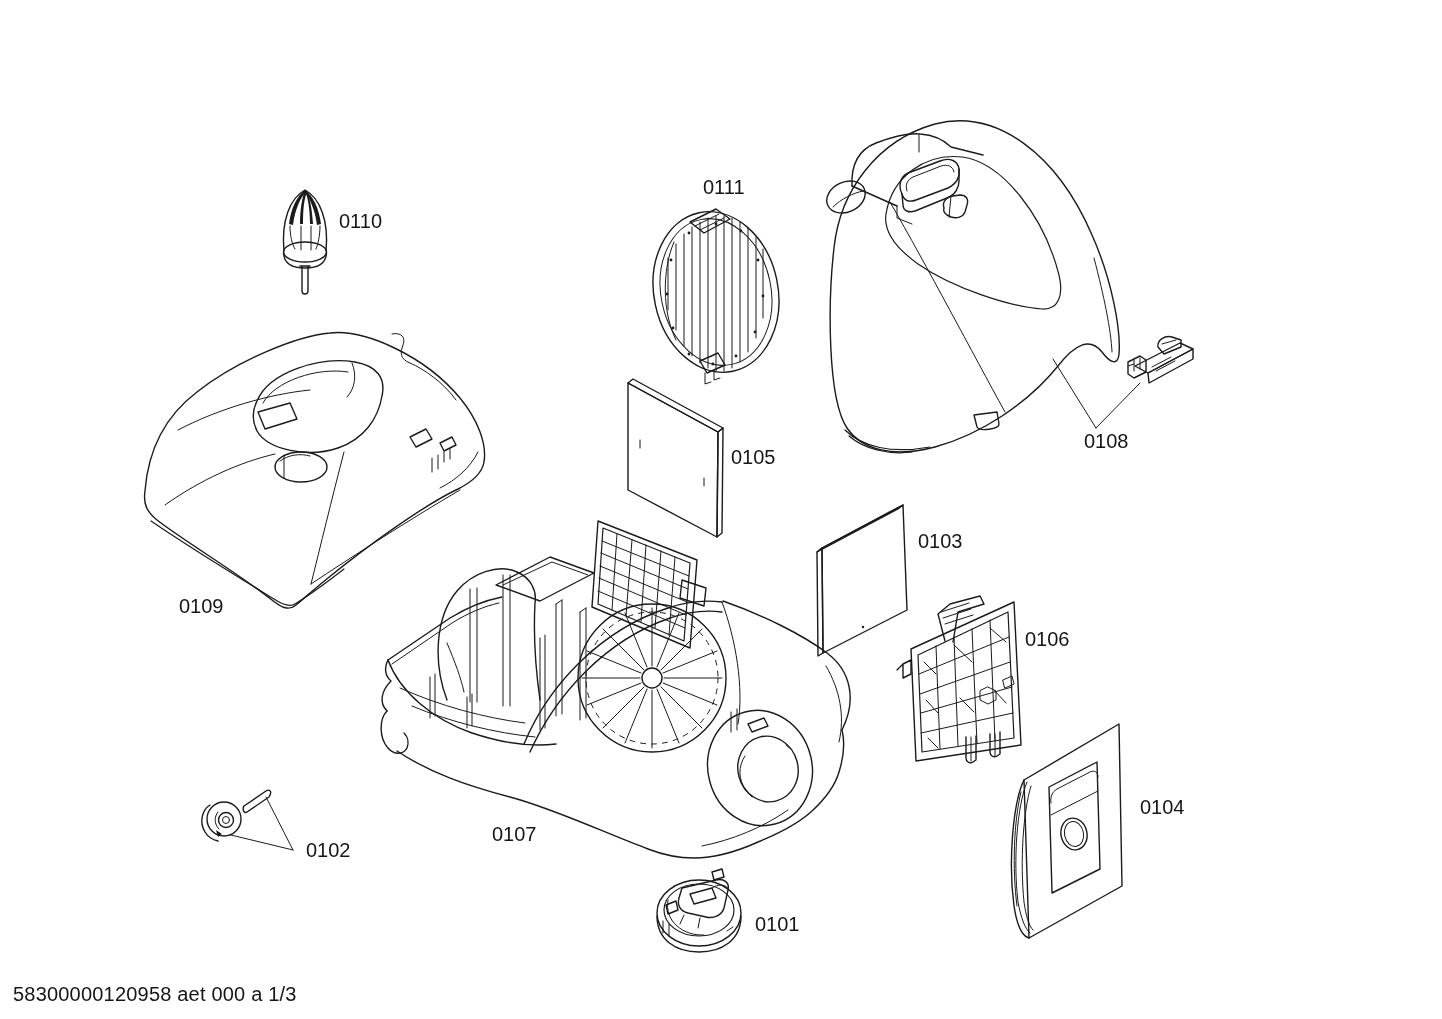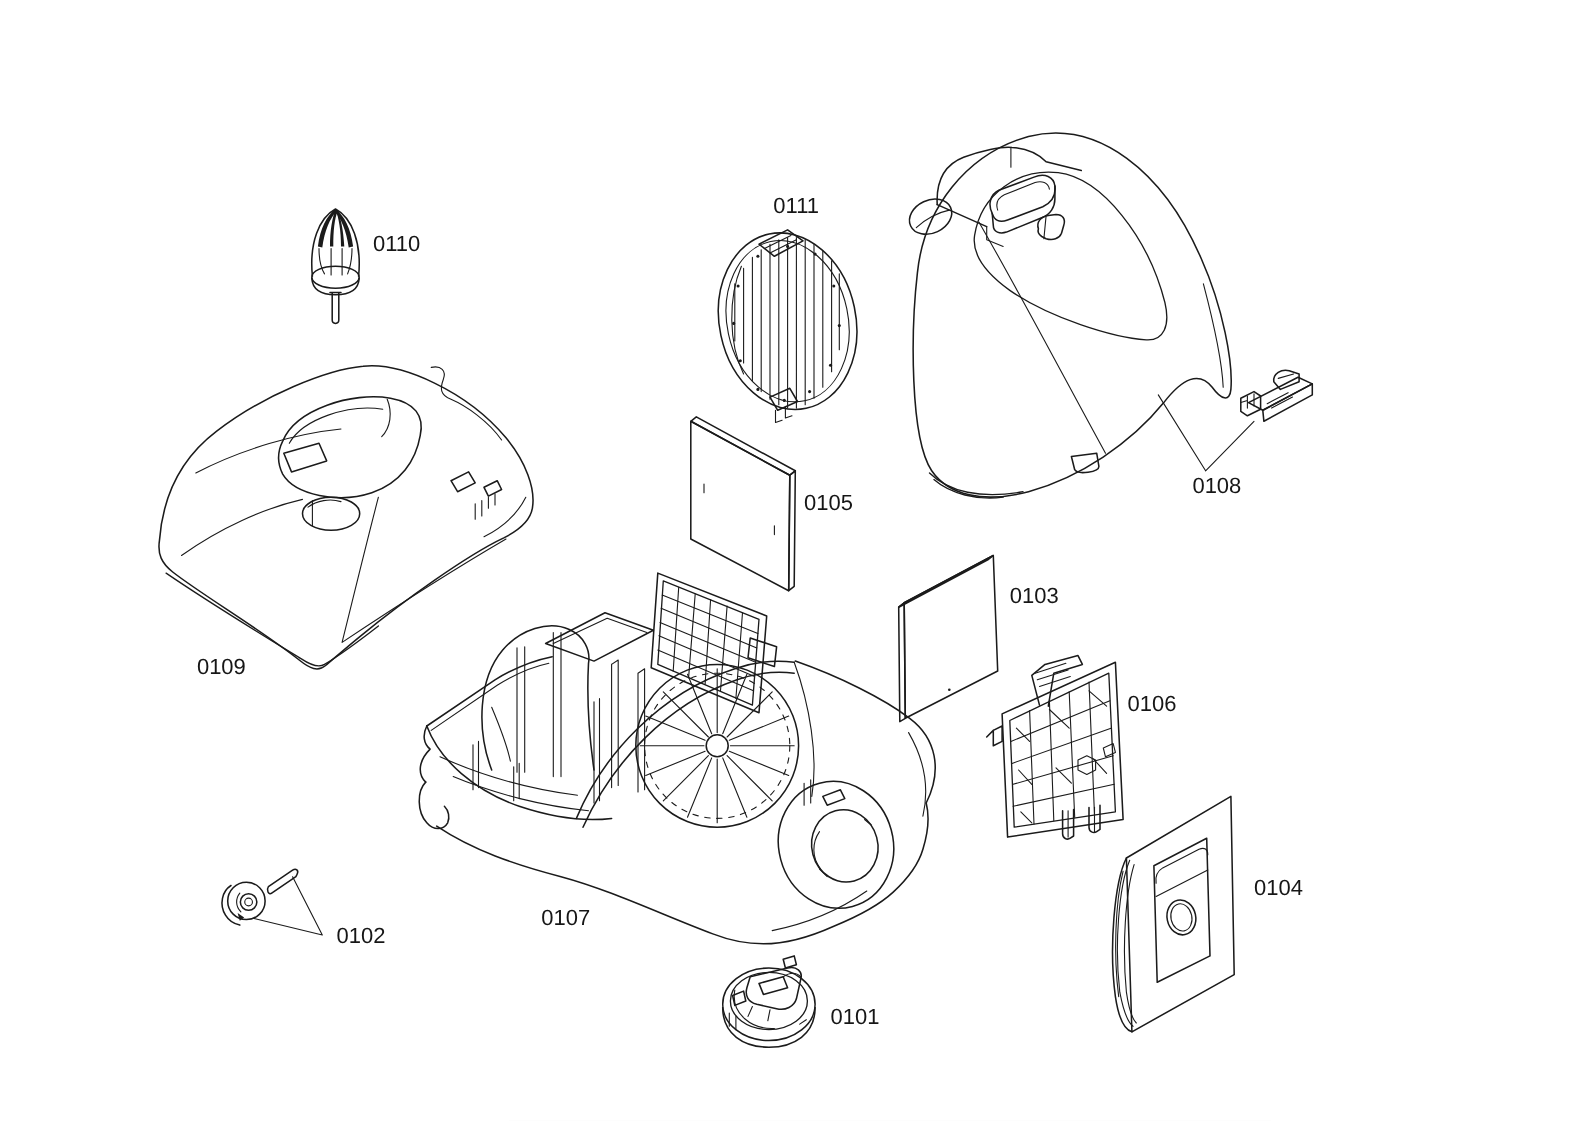--- a/index.html
+++ b/index.html
@@ -222,14 +222,15 @@
   <text x="918" y="548">0103</text>
   <text x="1084" y="448">0108</text>
   <text x="179" y="613">0109</text>
   <text x="1025" y="646">0106</text>
   <text x="1140" y="814">0104</text>
   <text x="492" y="841">0107</text>
   <text x="306" y="857">0102</text>
   <text x="755" y="931">0101</text>
 </svg>
 
+<div class="footer-code">58300000120958 aet 000 a 1/3</div>
 
 </div>
 
 </body></html>

